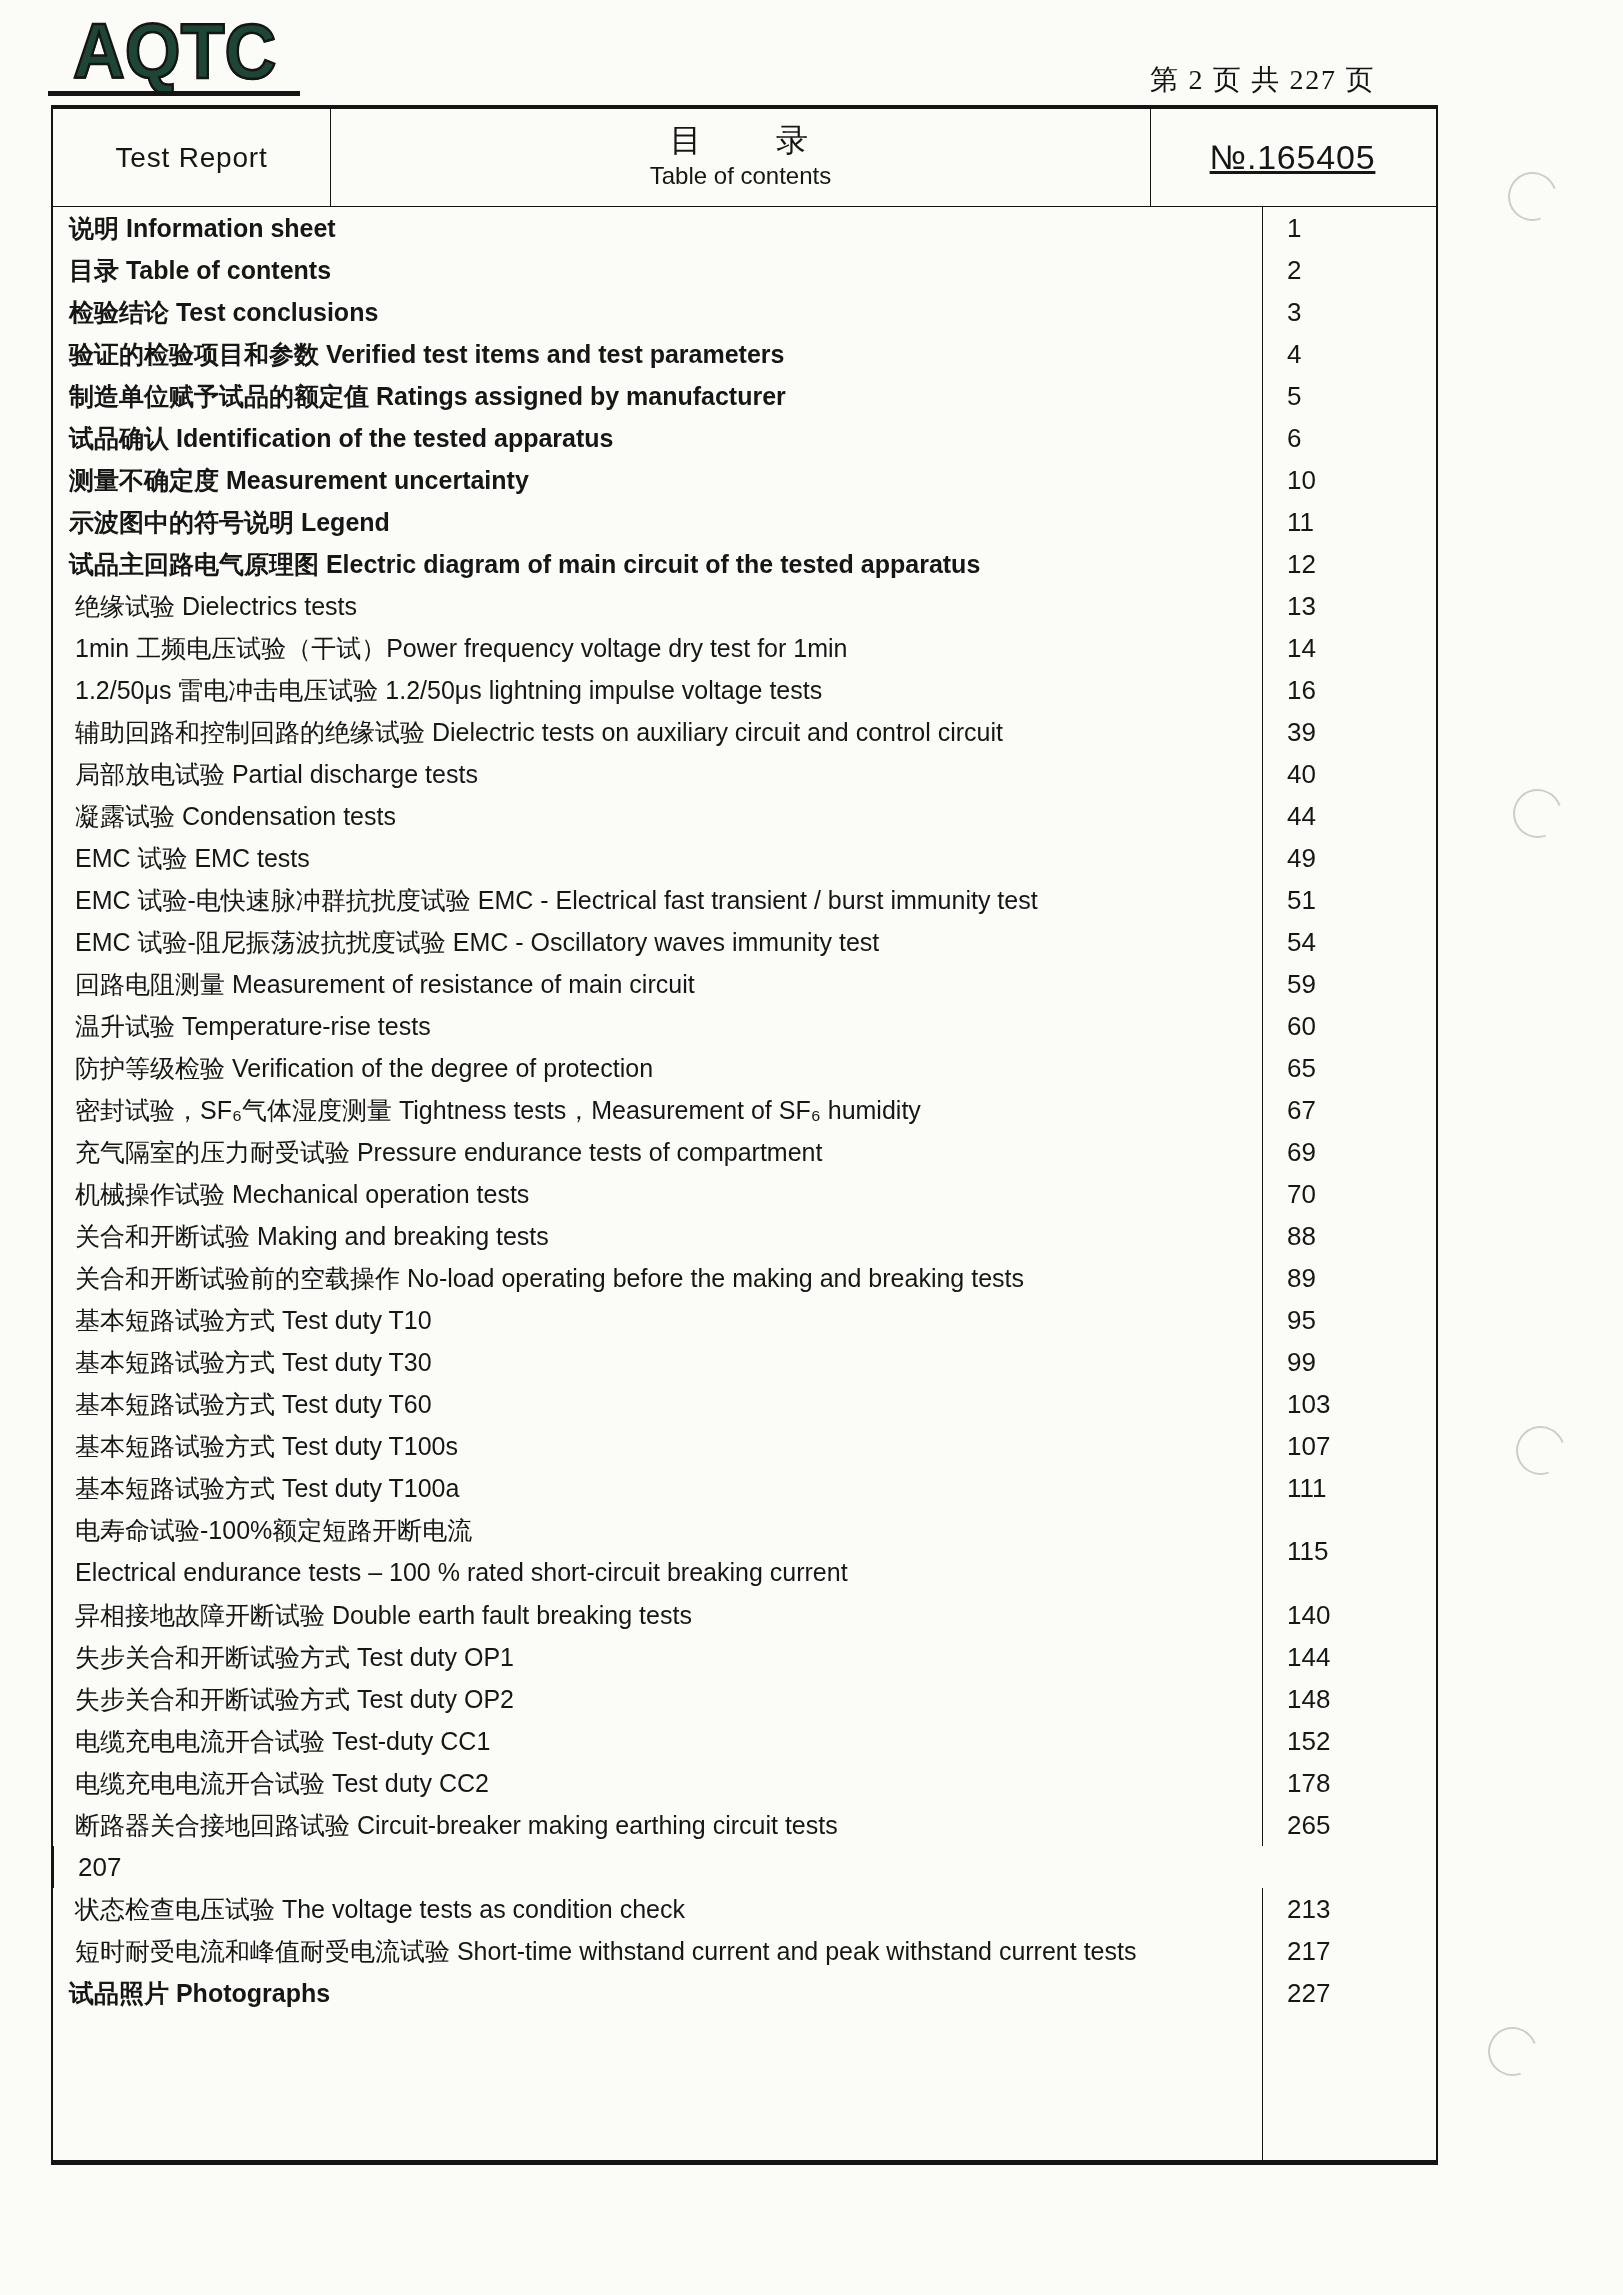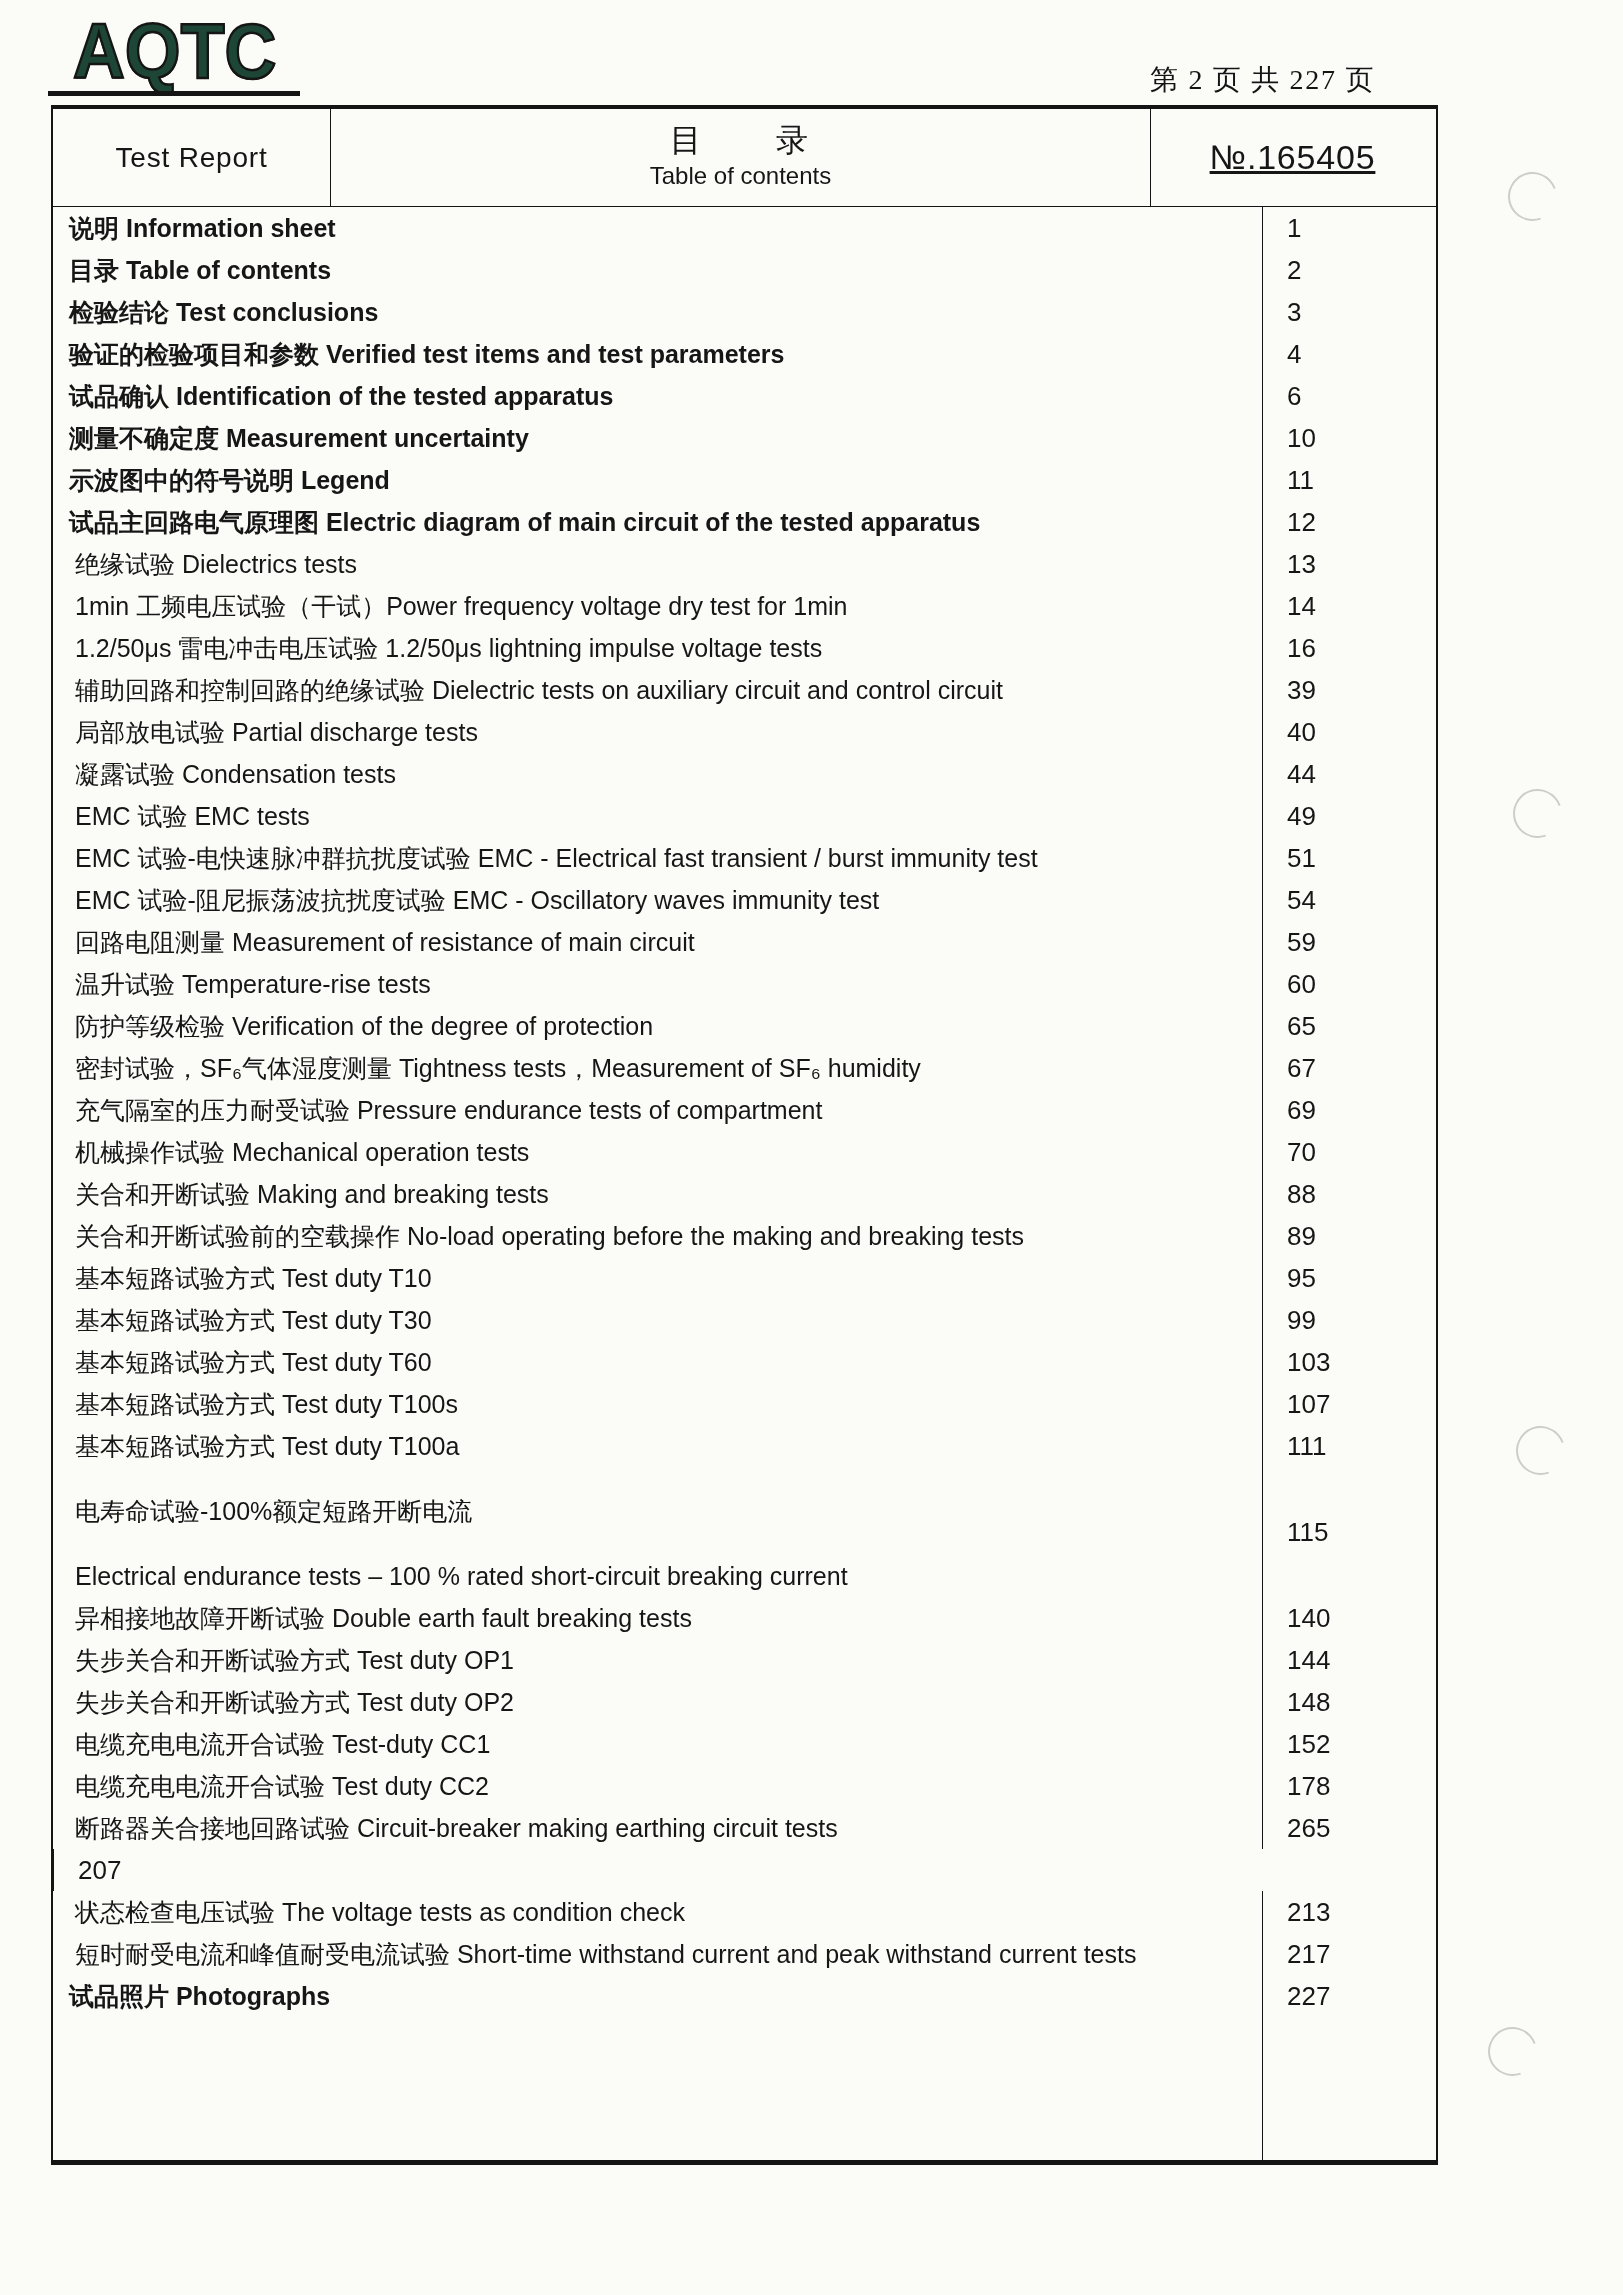--- a/index.html
+++ b/index.html
@@ -70,21 +70,21 @@
   .report-no { font-size:34px; letter-spacing:0.8px;text-decoration:underline; }
 
   .toc-body { flex:1; display:flex; flex-direction:column; }
   .toc-row { display:flex; min-height:42px; }
   .toc-row .txt {
     width:1209px; font-size:25px; line-height:42px;
     padding-left:16px; white-space:nowrap; overflow:hidden;
   }
   .toc-row.indent1 .txt { padding-left:22px; }
   .toc-row.lvl0 .txt { font-weight:700; }
-  .toc-row .txt .tline { display:block; height:42px; line-height:42px;margin-top:23px; }
+  .toc-row .txt .tline { display:block; height:42px; line-height:42px; }
   .toc-row .pg {
     width:172px; border-left:1.7px solid #141414;
     font-size:26px; padding-left:24px;
     display:flex; align-items:center;
   }
   .toc-row.h2 { min-height:85px; }
   .toc-filler { flex:1; display:flex; }
   .toc-filler .txt { width:1209px; }
   .toc-filler .pg { width:172px; border-left:1.7px solid #141414; }
 </style>
@@ -129,20 +129,24 @@
         </div>
         <div class="toc-row lvl0">
           <div class="txt">检验结论 Test conclusions</div>
           <div class="pg">3</div>
         </div>
         <div class="toc-row lvl0">
           <div class="txt">验证的检验项目和参数 Verified test items and test parameters</div>
           <div class="pg">4</div>
         </div>
         <div class="toc-row lvl0">
+          <div class="txt">制造单位赋予试品的额定值 Ratings assigned by manufacturer</div>
+          <div class="pg">5</div>
+        </div>
+        <div class="toc-row lvl0">
           <div class="txt">试品确认 Identification of the tested apparatus</div>
           <div class="pg">6</div>
         </div>
         <div class="toc-row lvl0">
           <div class="txt">测量不确定度 Measurement uncertainty</div>
           <div class="pg">10</div>
         </div>
         <div class="toc-row lvl0">
           <div class="txt">示波图中的符号说明 Legend</div>
           <div class="pg">11</div>

